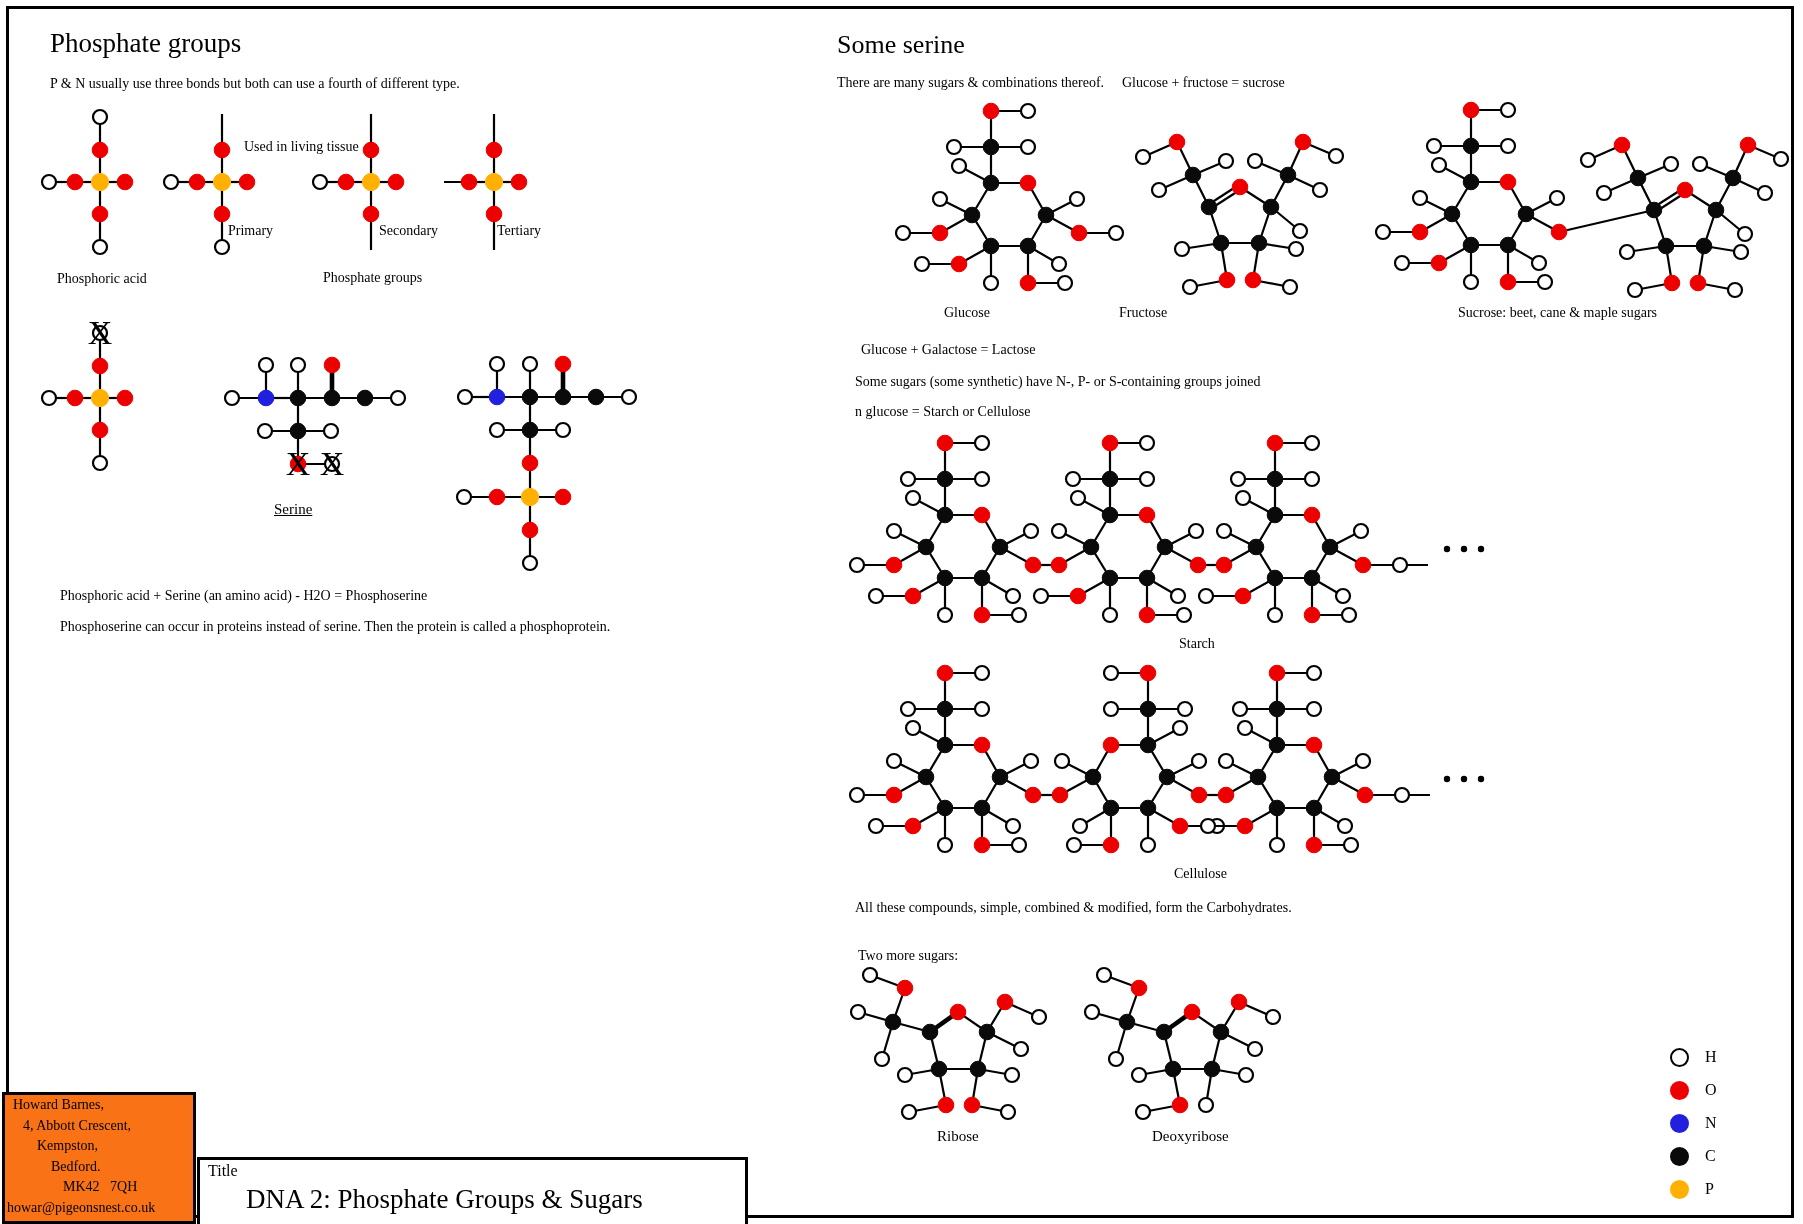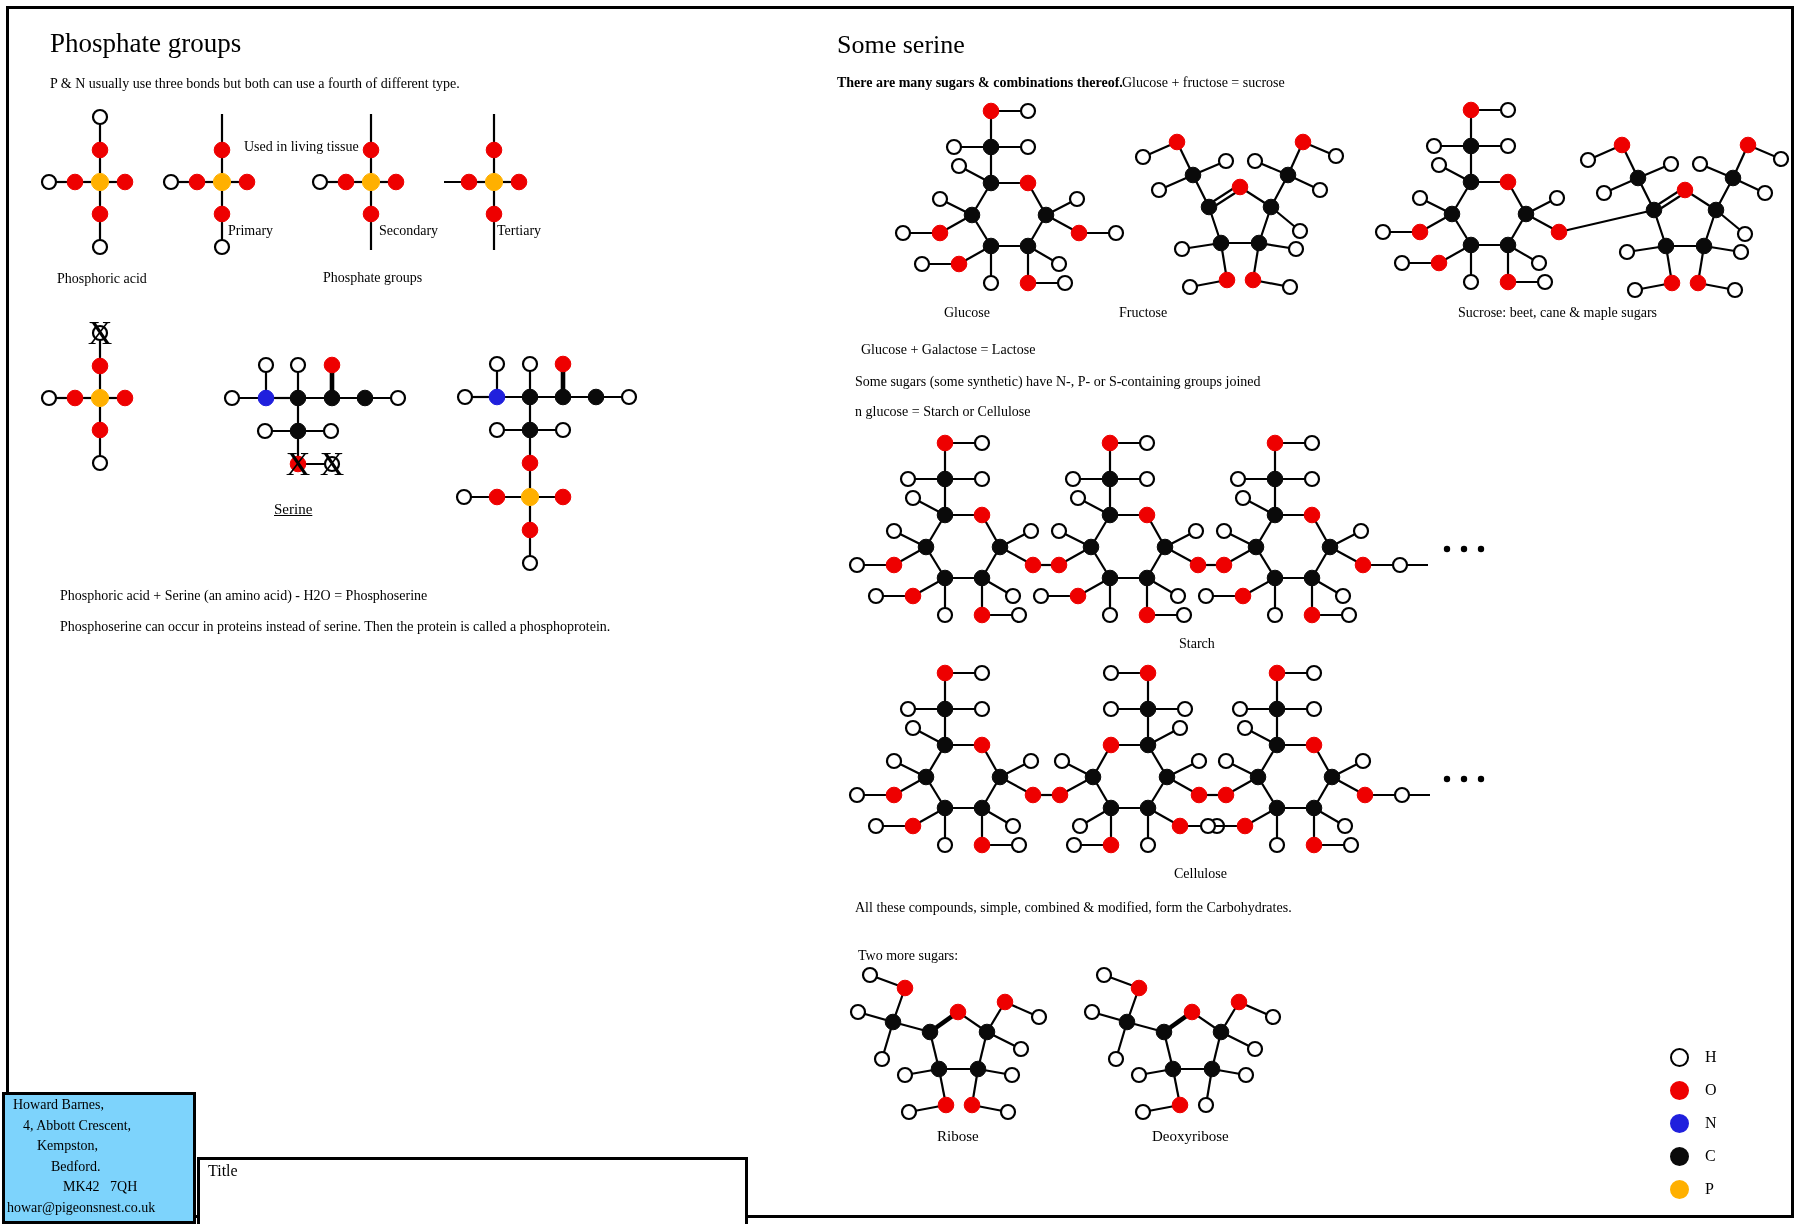--- a/index.html
+++ b/index.html
@@ -15,21 +15,21 @@
   #mol-layer{position:absolute;left:0;top:0;}
   .atom-H{fill:#ffffff;stroke:#000;stroke-width:2.2;}
   .atom-O{fill:#ee0000;stroke:#ee0000;stroke-width:1;}
   .atom-N{fill:#2020dd;stroke:#2020dd;stroke-width:1;}
   .atom-C{fill:#0a0a0a;stroke:#0a0a0a;stroke-width:1;}
   .atom-P{fill:#ffb000;stroke:#ffb000;stroke-width:1;}
   .bond{stroke:#000;stroke-width:2.2;fill:none;}
   .bond-thick{stroke:#000;stroke-width:4.6;fill:none;}
   .xmark{font-family:"Liberation Serif",serif;font-size:34px;fill:#000;}
   #address-box{position:absolute;left:2px;top:1092px;width:188px;height:126px;
-       border:3px solid #000;background:#7dd3fc;font-size:14px;}
+       border:3px solid #000;background:#f97316;font-size:14px;}
   #address-box .al{white-space:pre;line-height:20.5px;}
   #title-box{position:absolute;left:197px;top:1157px;width:545px;height:64px;
        border:3px solid #000;background:#fff;}
   #title-box .small{position:absolute;left:8px;top:2px;font-size:16px;}
   #title-box .big{position:absolute;left:46px;top:24px;font-size:27px;}
   .legend-row{position:absolute;left:1670px;height:22px;display:flex;align-items:center;}
   .legend-swatch{display:inline-block;width:15px;height:15px;border-radius:50%;margin-right:16px;}
   .legend-label{font-size:16px;}
 </style>
 </head>
@@ -763,21 +763,21 @@
 <div class="txt t14" style="left:228px;top:223px;">Primary</div>
 <div class="txt t14" style="left:379px;top:223px;">Secondary</div>
 <div class="txt t14" style="left:497px;top:223px;text-align:center;">Tertiary</div>
 <div class="txt t14" style="left:57px;top:271px;">Phosphoric acid</div>
 <div class="txt t14" style="left:323px;top:270px;">Phosphate groups</div>
 <div class="txt t15" style="left:274px;top:501px;text-decoration:underline;">Serine</div>
 <div class="txt t14" style="left:60px;top:588px;">Phosphoric acid + Serine (an amino acid) - H2O = Phosphoserine</div>
 <div class="txt t14" style="left:60px;top:619px;">Phosphoserine can occur in proteins instead of serine. Then the protein is called a phosphoprotein.</div>
 
 <div class="txt t26" style="left:837px;top:30px;">Some serine</div>
-<div class="txt t14" style="left:837px;top:75px;font-weight:bold;">There are many sugars &amp; combinations thereof.</div>
+<div class="txt t14" style="left:837px;top:75px;">There are many sugars &amp; combinations thereof.</div>
 <div class="txt t14" style="left:1122px;top:75px;">Glucose + fructose = sucrose</div>
 <div class="txt t14" style="left:944px;top:305px;">Glucose</div>
 <div class="txt t14" style="left:1119px;top:305px;">Fructose</div>
 <div class="txt t14" style="left:1458px;top:305px;">Sucrose: beet, cane &amp; maple sugars</div>
 <div class="txt t14" style="left:861px;top:342px;">Glucose + Galactose = Lactose</div>
 <div class="txt t14" style="left:855px;top:374px;">Some sugars (some synthetic) have N-, P- or S-containing groups joined</div>
 <div class="txt t14" style="left:855px;top:404px;text-align:center;">n glucose = Starch or Cellulose</div>
 <div class="txt t14" style="left:1179px;top:636px;">Starch</div>
 <div class="txt t14" style="left:1174px;top:866px;">Cellulose</div>
 <div class="txt t14" style="left:855px;top:900px;">All these compounds, simple, combined &amp; modified, form the Carbohydrates.</div>
@@ -810,13 +810,14 @@
   <div class="al" style="margin-left:8px;">Howard Barnes,</div>
   <div class="al" style="margin-left:18px;">4, Abbott Crescent,</div>
   <div class="al" style="margin-left:32px;">Kempston,</div>
   <div class="al" style="margin-left:46px;">Bedford.</div>
   <div class="al" style="margin-left:58px;">MK42   7QH</div>
   <div class="al" style="margin-left:2px;">howar@pigeonsnest.co.uk</div>
 </div>
 
 <div id="title-box">
   <div class="small">Title</div>
+  <div class="big">DNA 2: Phosphate Groups &amp; Sugars</div>
 </div>
 
 </body></html>

